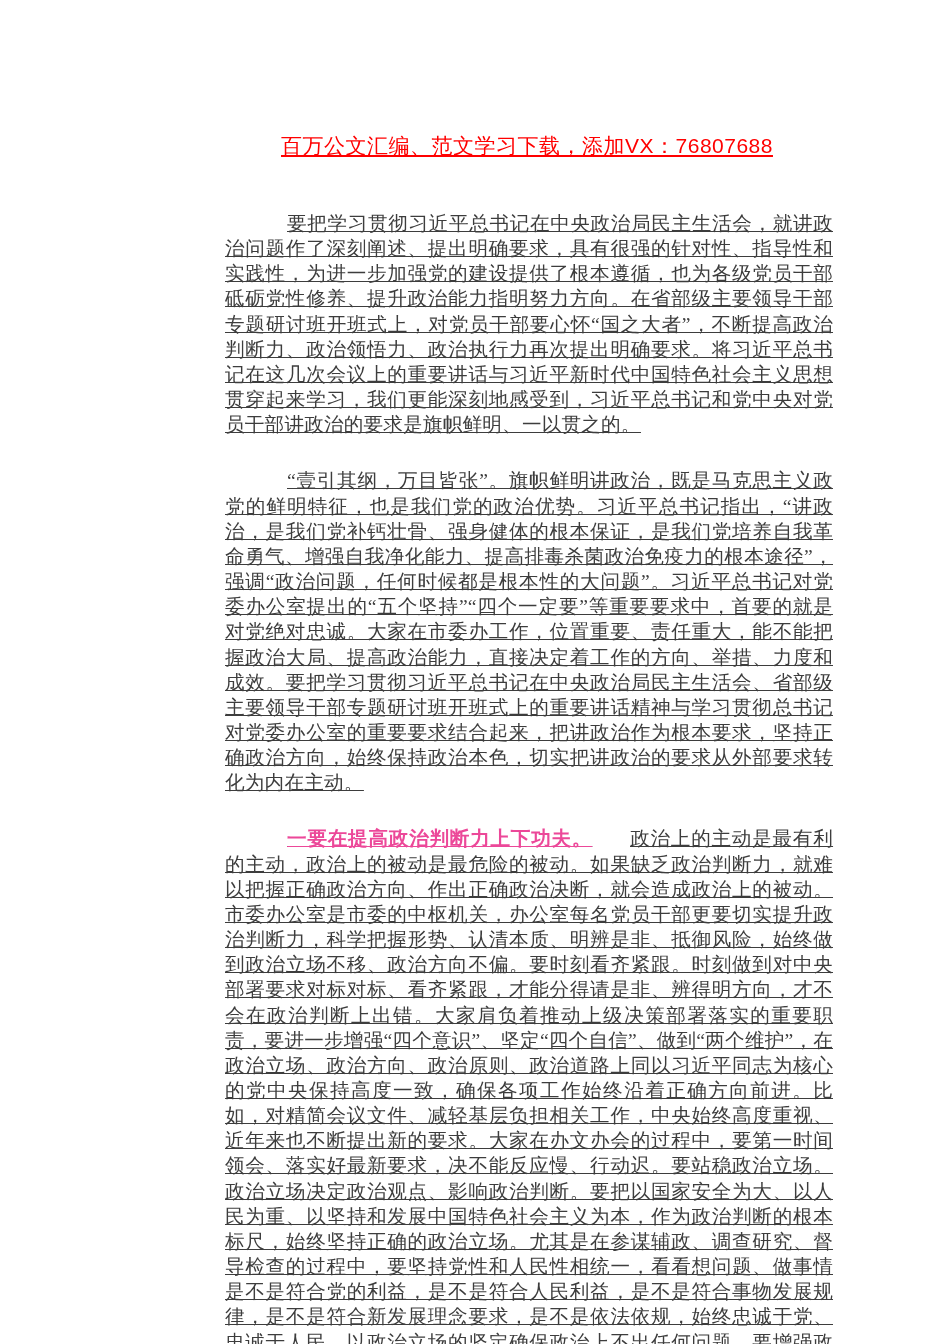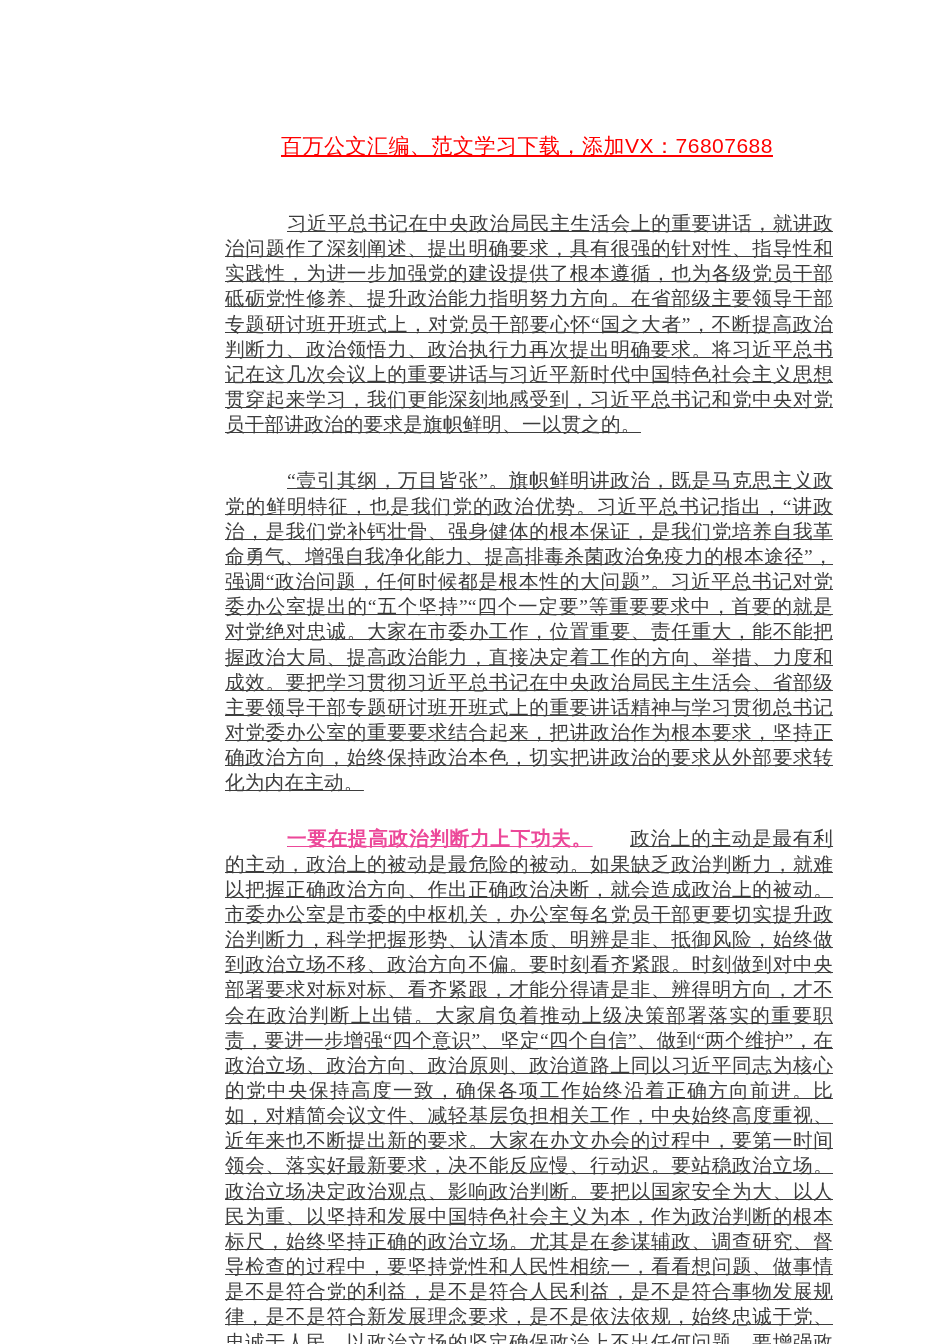--- a/index.html
+++ b/index.html
@@ -44,17 +44,17 @@
     color:#ec4899;
     font-weight:bold;
   }
 </style>
 </head>
 <body>
 
 <div class="page">
   <div class="doc-header">百万公文汇编、范文学习下载，添加VX：76807688</div>
   <div class="doc-body" id="doc-body">
-      <p><span>习近平总书记在中央政治局民主生活会上的重要讲话，就讲政治问题作了深刻阐述、提出明确要求，具有很强的针对性、指导性和实践性，为进一步加强党的建设提供了根本遵循，也为各级党员干部砥砺党性修养、提升政治能力指明努力方向。在省部级主要领导干部专题研讨班开班式上，对党员干部要心怀“国之大者”，不断提高政治判断力、政治领悟力、政治执行力再次提出明确要求。将习近平总书记在这几次会议上的重要讲话与习近平新时代中国特色社会主义思想贯穿起来学习，我们更能深刻地感受到，习近平总书记和党中央对党员干部讲政治的要求是旗帜鲜明、一以贯之的。</span></p>
+      <p><span>要把学习贯彻习近平总书记在中央政治局民主生活会，就讲政治问题作了深刻阐述、提出明确要求，具有很强的针对性、指导性和实践性，为进一步加强党的建设提供了根本遵循，也为各级党员干部砥砺党性修养、提升政治能力指明努力方向。在省部级主要领导干部专题研讨班开班式上，对党员干部要心怀“国之大者”，不断提高政治判断力、政治领悟力、政治执行力再次提出明确要求。将习近平总书记在这几次会议上的重要讲话与习近平新时代中国特色社会主义思想贯穿起来学习，我们更能深刻地感受到，习近平总书记和党中央对党员干部讲政治的要求是旗帜鲜明、一以贯之的。</span></p>
       <p><span>“壹引其纲，万目皆张”。旗帜鲜明讲政治，既是马克思主义政党的鲜明特征，也是我们党的政治优势。习近平总书记指出，“讲政治，是我们党补钙壮骨、强身健体的根本保证，是我们党培养自我革命勇气、增强自我净化能力、提高排毒杀菌政治免疫力的根本途径”，强调“政治问题，任何时候都是根本性的大问题”。习近平总书记对党委办公室提出的“五个坚持”“四个一定要”等重要要求中，首要的就是对党绝对忠诚。大家在市委办工作，位置重要、责任重大，能不能把握政治大局、提高政治能力，直接决定着工作的方向、举措、力度和成效。要把学习贯彻习近平总书记在中央政治局民主生活会、省部级主要领导干部专题研讨班开班式上的重要讲话精神与学习贯彻总书记对党委办公室的重要要求结合起来，把讲政治作为根本要求，坚持正确政治方向，始终保持政治本色，切实把讲政治的要求从外部要求转化为内在主动。</span></p>
       <p><b>一要在提高政治判断力上下功夫。</b><span>政治上的主动是最有利的主动，政治上的被动是最危险的被动。如果缺乏政治判断力，就难以把握正确政治方向、作出正确政治决断，就会造成政治上的被动。市委办公室是市委的中枢机关，办公室每名党员干部更要切实提升政治判断力，科学把握形势、认清本质、明辨是非、抵御风险，始终做到政治立场不移、政治方向不偏。要时刻看齐紧跟。时刻做到对中央部署要求对标对标、看齐紧跟，才能分得请是非、辨得明方向，才不会在政治判断上出错。大家肩负着推动上级决策部署落实的重要职责，要进一步增强“四个意识”、坚定“四个自信”、做到“两个维护”，在政治立场、政治方向、政治原则、政治道路上同以习近平同志为核心的党中央保持高度一致，确保各项工作始终沿着正确方向前进。比如，对精简会议文件、减轻基层负担相关工作，中央始终高度重视、近年来也不断提出新的要求。大家在办文办会的过程中，要第一时间领会、落实好最新要求，决不能反应慢、行动迟。要站稳政治立场。政治立场决定政治观点、影响政治判断。要把以国家安全为大、以人民为重、以坚持和发展中国特色社会主义为本，作为政治判断的根本标尺，始终坚持正确的政治立场。尤其是在参谋辅政、调查研究、督导检查的过程中，要坚持党性和人民性相统一，看看想问题、做事情是不是符合党的利益，是不是符合人民利益，是不是符合事物发展规律，是不是符合新发展理念要求，是不是依法依规，始终忠诚于党、忠诚于人民，以政治立场的坚定确保政治上不出任何问题。要增强政治敏锐性和政治鉴别力。市委办的工作，</span></p>
     </div>
 </div>
 
 </body></html>

